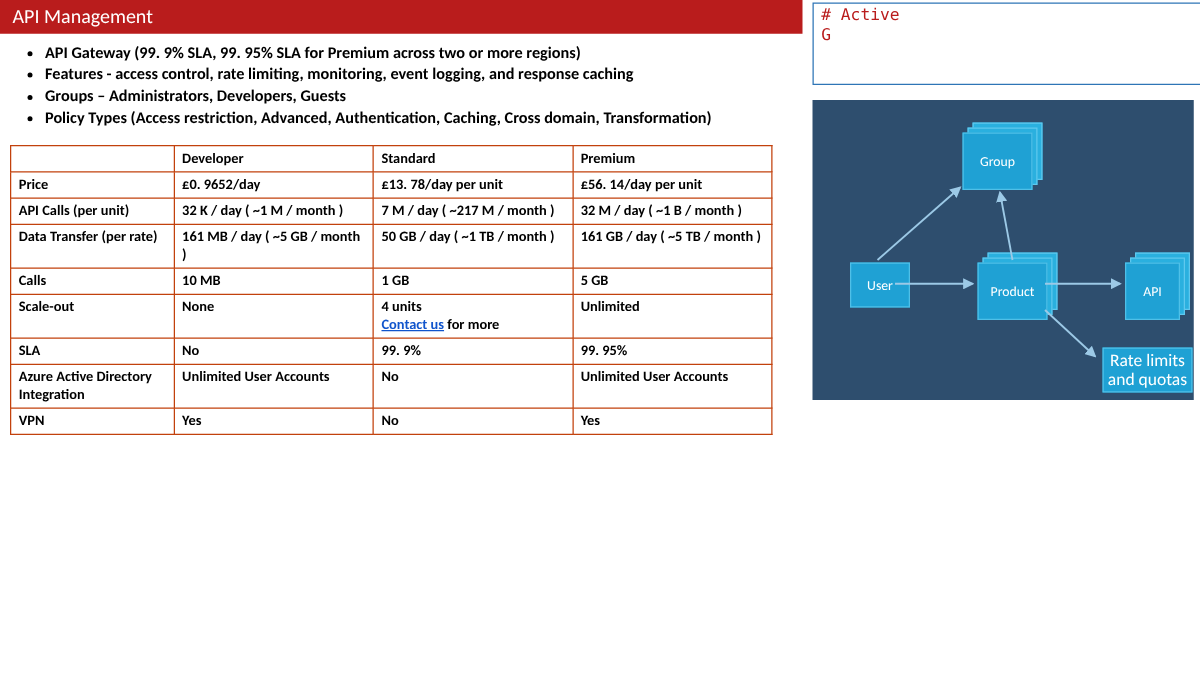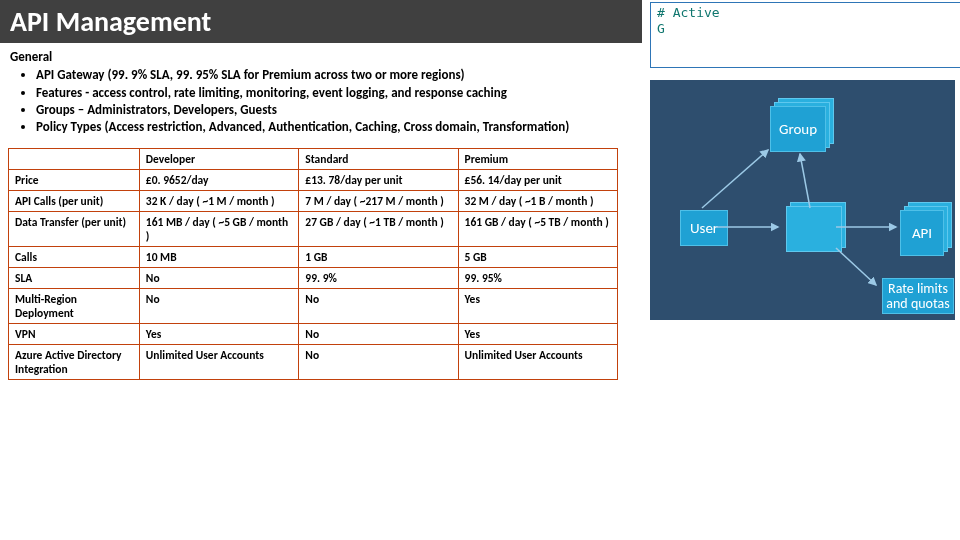--- a/index.html
+++ b/index.html
@@ -7,45 +7,45 @@
     padding: 0;
     width: 960px;
     height: 540px;
     font-family: Calibri, Arial, sans-serif;
     font-size: 12px;
     color: #000;
     overflow: hidden;
     position: relative;
   }
   .title-bar {
-    background: #404040;
+    background: #b91c1c;
     color: #fff;
-    font-size: 28px;
-    font-weight: bold;
+    font-size: 16px;
+    font-weight: normal;
     padding: 4px 10px;
     width: 622px;
   }
   .code-box {
     position: absolute;
     top: 2px;
     left: 650px;
     width: 300px;
     height: 60px;
     border: 1px solid #2e75b6;
     padding: 2px 6px 2px 6px;
     font-family: Consolas, monospace;
     font-size: 13px;
     line-height: 1.2;
   }
   .code-box .title-line {
     color: #000;
     font-weight: bold;
   }
   .code-box .comment-line {
-    color: #0f766e;
+    color: #b91c1c;
   }
   .general-block {
     padding: 6px 10px 2px 10px;
     width: 620px;
     font-size: 13px;
     line-height: 1.25;
   }
   .general-block .hdr {
     font-weight: bold;
   }
@@ -84,21 +84,21 @@
     top: 80px;
     left: 650px;
     width: 305px;
     height: 240px;
     background: #2e4e6e;
   }
   .d-box {
     position: absolute;
     background: #1fa1d4;
     color: #fff;
-    font-size: 15px;
+    font-size: 11px;
     text-align: center;
     display: flex;
     align-items: center;
     justify-content: center;
     border: 1px solid #4fc0e8;
   }
   .d-shadow {
     position: absolute;
     background: #2ab0df;
     border: 1px solid #5fc8ee;
@@ -113,21 +113,20 @@
 <body>
 
 <div class="title-bar">API Management</div>
 
 <div class="code-box">
   <div class="comment-line"># Active</div>
   <div class="comment-line">G</div>
 </div>
 
 <div class="general-block">
-  <div class="hdr">General</div>
   <ul>
     <li>API Gateway (99. 9% SLA, 99. 95% SLA for Premium across two or more regions)</li>
     <li>Features - access control, rate limiting, monitoring, event logging, and response caching</li>
     <li>Groups – Administrators, Developers, Guests</li>
     <li>Policy Types (Access restriction, Advanced, Authentication, Caching, Cross domain, Transformation)</li>
   </ul>
 </div>
 
 <table class="tiers">
   <tbody>
@@ -143,68 +142,72 @@
     <td>£13. 78/day per unit</td>
     <td>£56. 14/day per unit</td>
   </tr>
   <tr>
     <th class="rowhead">API Calls (per unit)</th>
     <td>32 K / day ( ~1 M / month )</td>
     <td>7 M / day ( ~217 M / month )</td>
     <td>32 M / day ( ~1 B / month )</td>
   </tr>
   <tr>
-    <th class="rowhead">Data Transfer (per unit)</th>
+    <th class="rowhead">Data Transfer (per rate)</th>
     <td>161 MB / day ( ~5 GB / month )</td>
-    <td>27 GB / day ( ~1 TB / month )</td>
+    <td>50 GB / day ( ~1 TB / month )</td>
     <td>161 GB / day ( ~5 TB / month )</td>
   </tr>
   <tr>
     <th class="rowhead">Calls</th>
     <td>10 MB</td>
     <td>1 GB</td>
     <td>5 GB</td>
   </tr>
   <tr>
+    <th class="rowhead">Scale-out</th>
+    <td>None</td>
+    <td>
+      <span id="so1">4 units</span><br>
+      <a class="link">Contact us</a> <span id="so2">for more</span>
+    </td>
+    <td>Unlimited</td>
+  </tr>
+  <tr>
     <th class="rowhead">SLA</th>
     <td>No</td>
     <td>99. 9%</td>
     <td>99. 95%</td>
   </tr>
   <tr>
-    <th class="rowhead">Multi-Region Deployment</th>
+    <th class="rowhead">Azure Active Directory Integration</th>
+    <td>Unlimited User Accounts</td>
     <td>No</td>
-    <td>No</td>
-    <td>Yes</td>
+    <td>Unlimited User Accounts</td>
   </tr>
   <tr>
     <th class="rowhead">VPN</th>
     <td>Yes</td>
     <td>No</td>
     <td>Yes</td>
   </tr>
-  <tr>
-    <th class="rowhead">Azure Active Directory Integration</th>
-    <td>Unlimited User Accounts</td>
-    <td>No</td>
-    <td>Unlimited User Accounts</td>
-  </tr>
 </tbody>
   </table>
 
 <div class="diagram">
 
   <div class="d-shadow" style="top:18px;left:128px;width:54px;height:44px"></div>
   <div class="d-shadow" style="top:22px;left:124px;width:54px;height:44px"></div>
   <div class="d-box" style="top:26px;left:120px;width:54px;height:44px">Group</div>
 
   <div class="d-box" style="top:130px;left:30px;width:46px;height:34px">User</div>
 
   <div class="d-shadow" style="top:122px;left:140px;width:54px;height:44px"></div>
   <div class="d-shadow" style="top:126px;left:136px;width:54px;height:44px"></div>
+  <div class="d-box" style="top:130px;left:132px;width:54px;height:44px">Product</div>
 
   <div class="d-shadow" style="top:122px;left:258px;width:42px;height:44px"></div>
   <div class="d-shadow" style="top:126px;left:254px;width:42px;height:44px"></div>
   <div class="d-box" style="top:130px;left:250px;width:42px;height:44px">API</div>
 
   <div class="d-box" style="top:198px;left:232px;width:70px;height:34px;font-size:14px;line-height:1.1">Rate limits and quotas</div>
 
   <svg class="arrows">
     <defs>
       <marker id="ah" markerWidth="6" markerHeight="6" refX="5" refY="3" orient="auto">

